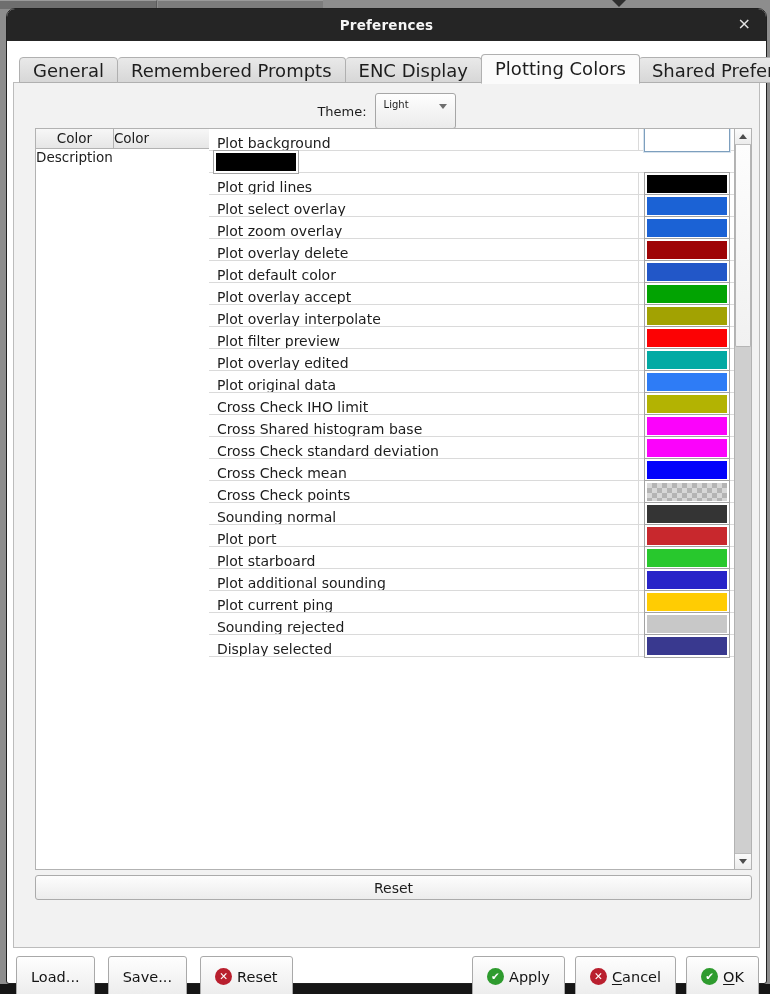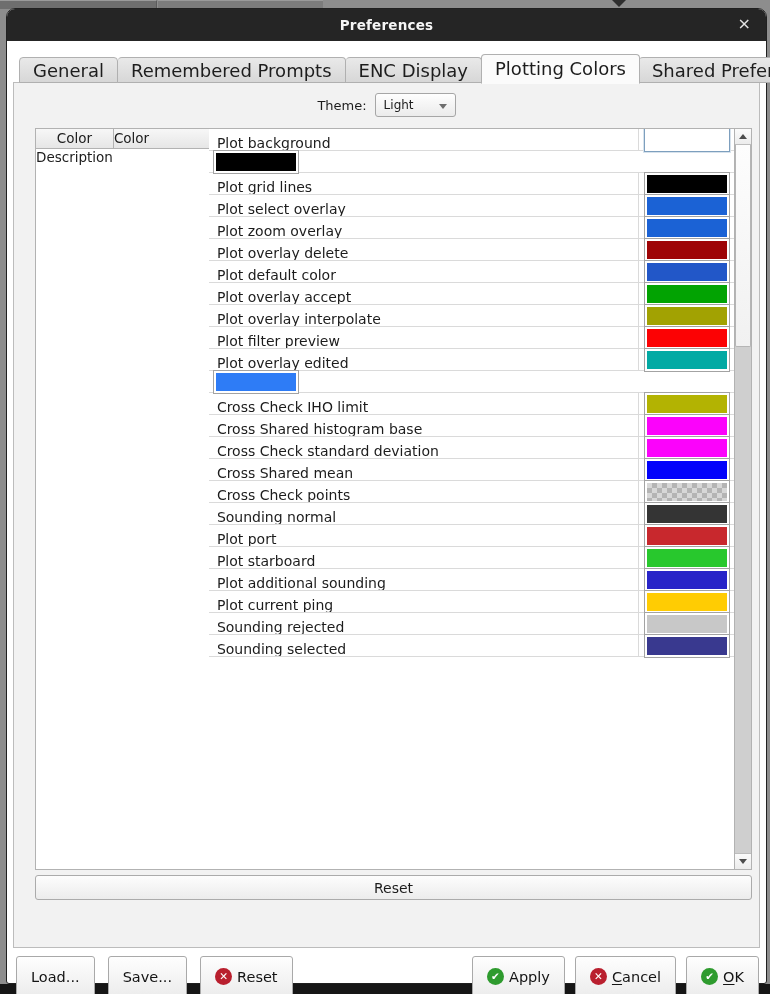--- a/index.html
+++ b/index.html
@@ -36,22 +36,22 @@
   .tab:first-child { border-left-width:1px; }
   .tab.active { background:#fbfbfb; height:30px; line-height:28px; border:1px solid #b0b0b0;
     border-bottom:1px solid #fbfbfb; margin:8px -1px -1px -1px; z-index:4; position:relative; border-radius:4px 4px 0 0; }
 
   .tab-frame { position:absolute; left:6px; top:73px; width:747px; height:866px;
     background:#f2f2f2; border:1px solid #bcbcbc; z-index:2; }
 
   
   .theme-row { position:absolute; left:0; top:10px; width:100%; display:flex; justify-content:center; align-items:center; gap:8px; }
   .theme-label { font-size:13px; }
-  .combo { position:relative; width:81px; height:24px; border:1px solid #a6a6a6; border-radius:3px;
-    background:linear-gradient(#fefefe,#ebebeb); font-size:12px; line-height:22px; padding-left:8px; }
+  .combo { position:relative; width:81px; height:36px; border:1px solid #a6a6a6; border-radius:3px;
+    background:linear-gradient(#fefefe,#ebebeb); font-size:10px; line-height:22px; padding-left:8px; }
   .combo-caret { position:absolute; right:8px; top:10px; width:0; height:0;
     border-left:4px solid transparent; border-right:4px solid transparent; border-top:5px solid #6e6e6e; }
 
   
   .color-table { position:absolute; left:21px; top:45px; width:717px; height:742px;
     border:1px solid #b2b2b2; background:#ffffff; display:flex; }
   .table-main { flex:1; display:flex; flex-direction:row; }
   .table-header { display:flex; height:20px; background:linear-gradient(#f7f7f7,#e6e6e6);
     border-bottom:1px solid #b2b2b2; font-size:13.5px; flex:0 0 20px; }
   .th-desc { flex:1; text-align:center; line-height:19px; border-right:1px solid #b2b2b2; }
@@ -217,20 +217,21 @@
             </div>
             <div class="row">
               <div class="cell-desc">Plot overlay edited</div>
               <div class="cell-color">
                 <div class="swatch">
                   <div class="swatch-fill" style="background: rgb(3, 170, 164);"></div>
                 </div>
               </div>
             </div>
             <div class="row">
+              <div class="cell-desc">Plot original data</div>
               <div class="cell-color">
                 <div class="swatch">
                   <div class="swatch-fill" style="background: rgb(46, 124, 246);"></div>
                 </div>
               </div>
             </div>
             <div class="row">
               <div class="cell-desc">Cross Check IHO limit</div>
               <div class="cell-color">
                 <div class="swatch">
@@ -248,21 +249,21 @@
             </div>
             <div class="row">
               <div class="cell-desc">Cross Check standard deviation</div>
               <div class="cell-color">
                 <div class="swatch">
                   <div class="swatch-fill" style="background: rgb(251, 3, 251);"></div>
                 </div>
               </div>
             </div>
             <div class="row">
-              <div class="cell-desc">Cross Shared mean</div>
+              <div class="cell-desc">Cross Check mean</div>
               <div class="cell-color">
                 <div class="swatch">
                   <div class="swatch-fill" style="background: rgb(3, 3, 251);"></div>
                 </div>
               </div>
             </div>
             <div class="row">
               <div class="cell-desc">Cross Check points</div>
               <div class="cell-color">
                 <div class="swatch">
@@ -312,21 +313,21 @@
             </div>
             <div class="row">
               <div class="cell-desc">Sounding rejected</div>
               <div class="cell-color">
                 <div class="swatch">
                   <div class="swatch-fill" style="background: rgb(200, 200, 200);"></div>
                 </div>
               </div>
             </div>
             <div class="row">
-              <div class="cell-desc">Sounding selected</div>
+              <div class="cell-desc">Display selected</div>
               <div class="cell-color">
                 <div class="swatch">
                   <div class="swatch-fill" style="background: rgb(57, 57, 143);"></div>
                 </div>
               </div>
             </div>
           </div>
       </div>
       <div class="vscroll">
         <div class="sb-btn up">

